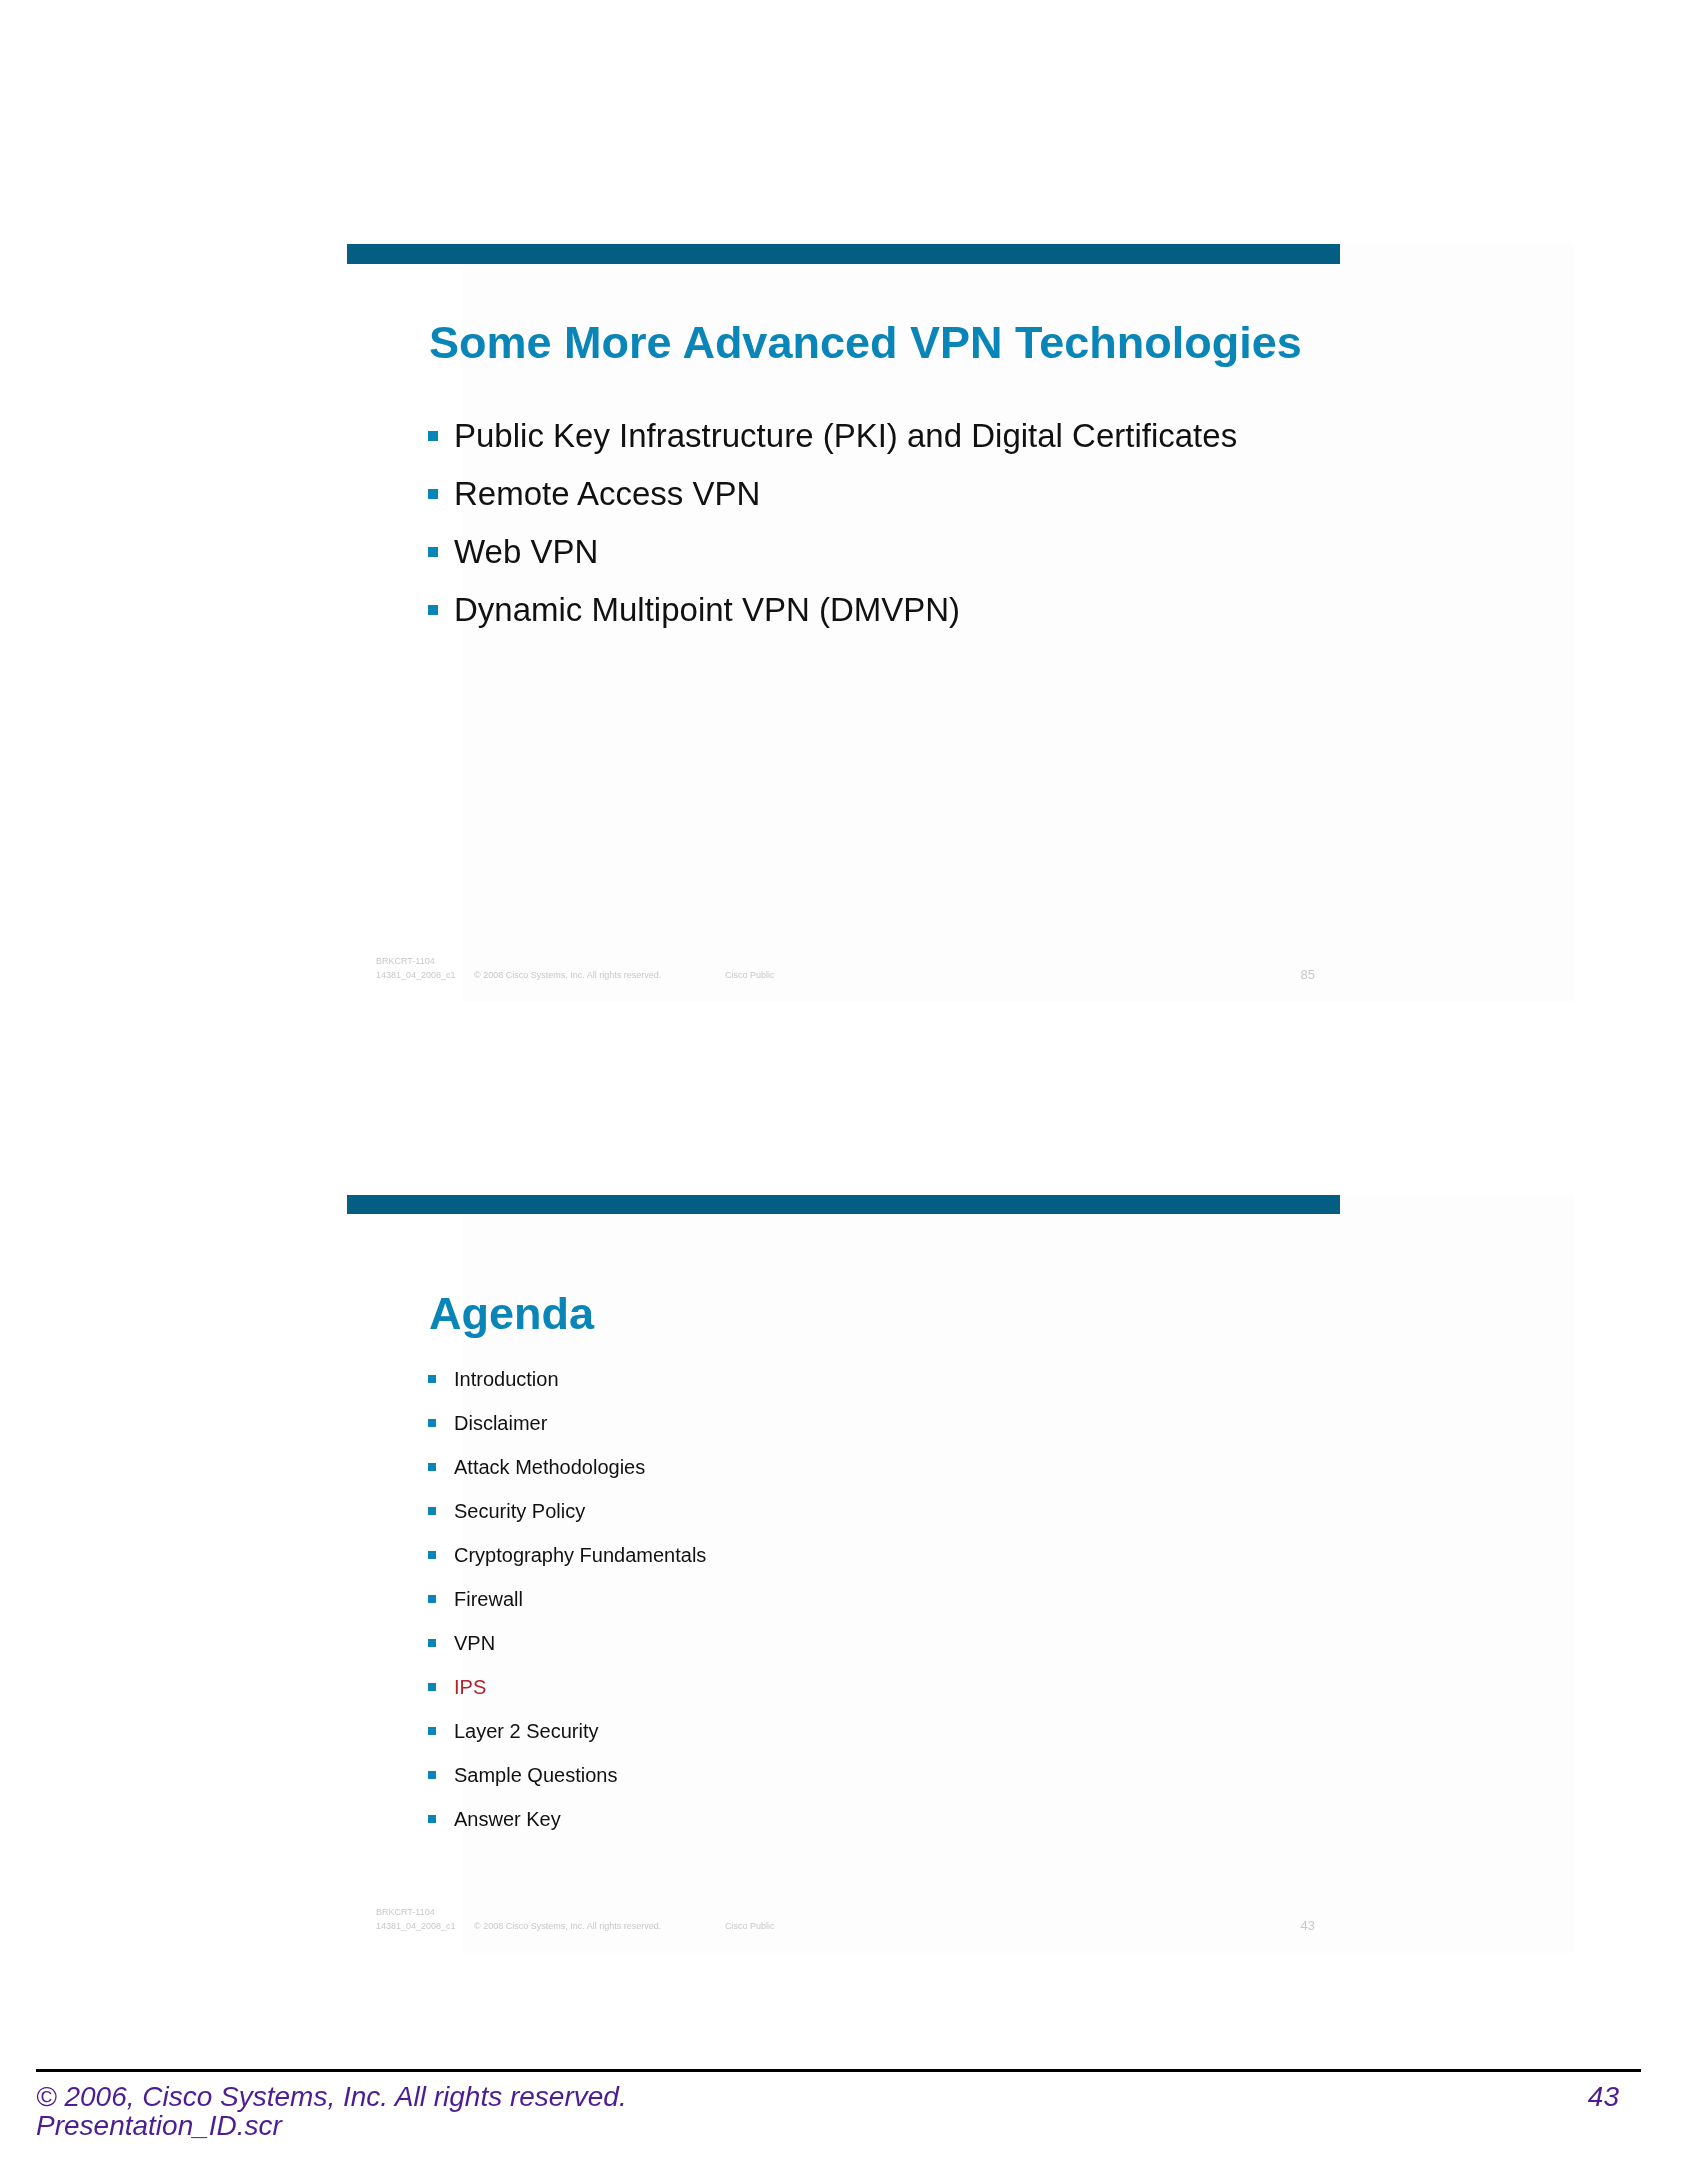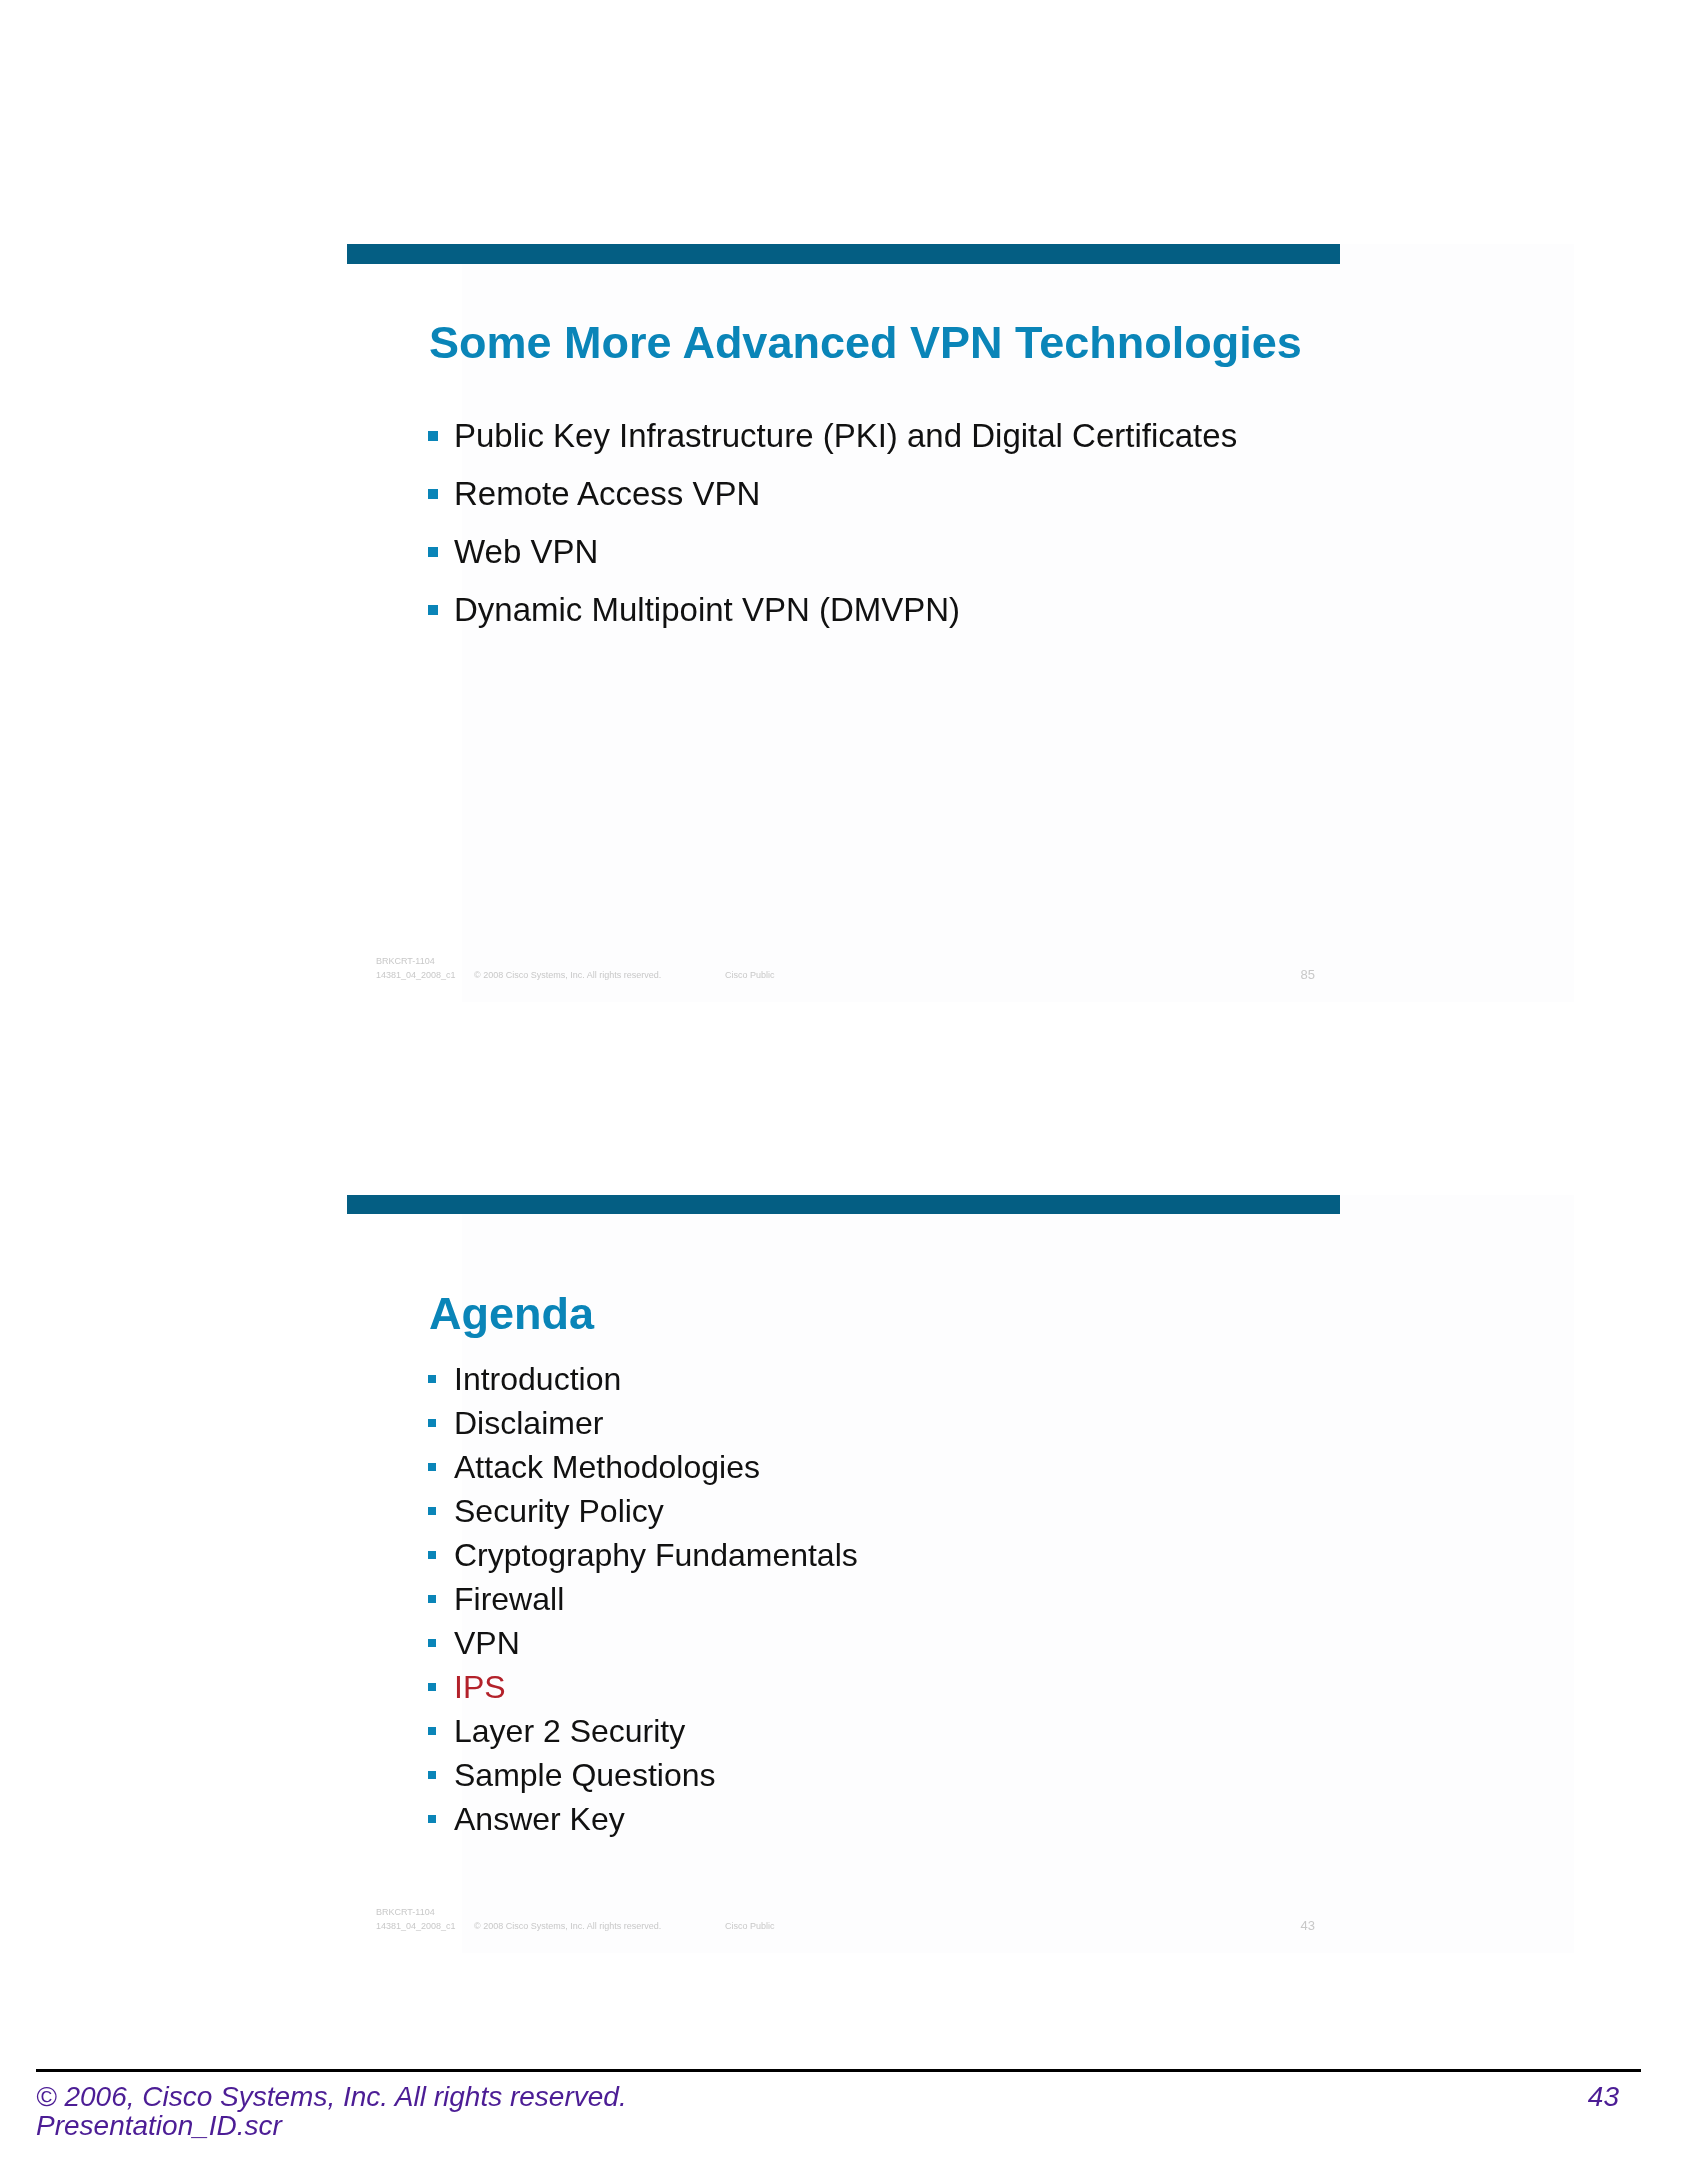--- a/index.html
+++ b/index.html
@@ -14,21 +14,21 @@
   .slide-title {
     position: absolute; left: 82px; margin: 0;
     font-family: "Liberation Sans", sans-serif; font-weight: bold;
     color: #0a85b8; font-size: 45px; line-height: 1; white-space: nowrap;
   }
   .bullets { position: absolute; left: 81px; margin: 0; padding: 0; list-style: none; }
   .bullets li { position: relative; padding-left: 26px; color: #111; white-space: nowrap; }
   .bullet-marker { position: absolute; left: 0; background: #0a85b8; display: block; }
   .s1 .bullets li { font-size: 33px; height: 58px; line-height: 33px; }
   .s1 .bullet-marker { width: 10px; height: 10px; top: 11.5px; }
-  .s2 .bullets li { font-size: 32px; height: 44px; line-height: 28px; }
+  .s2 .bullets li { font-size: 20px; height: 44px; line-height: 28px; }
   .s2 .bullet-marker { width: 8.2px; height: 8.2px; top: 10px; }
   .bullets li.highlight .item-text { color: #b3212a; }
   .slide-footer { position: absolute; left: 29px; width: 939px; color: #c8c8c8; font-size: 9px; line-height: 14px; }
   .sf-line { white-space: nowrap; }
   .sf-id { display: inline-block; width: 98px; }
   .sf-copy { display: inline-block; width: 251px; }
   .sf-num { position: absolute; right: 0; bottom: 0; font-size: 13px; margin-top: 10px; }
   .page-rule { position: absolute; left: 36px; top: 2069px; width: 1605px; height: 2.5px; background: #000; }
   .page-footer { position: absolute; left: 36px; top: 2082px; width: 1583px; font-size: 28px; line-height: 29px; color: #4c1d95; font-style: italic; }
   .page-num { position: absolute; right: 0; top: 0; text-align: right; }

